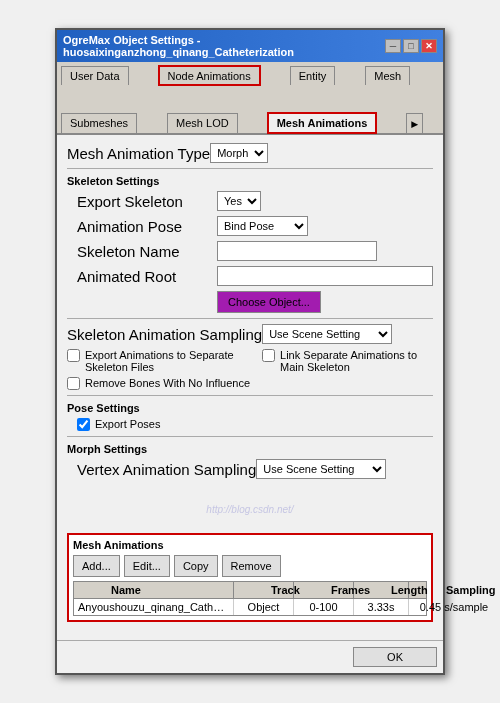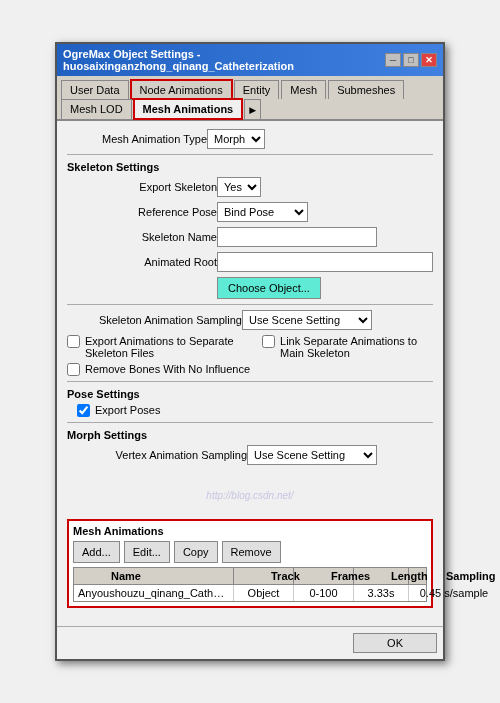--- a/index.html
+++ b/index.html
@@ -49,20 +49,21 @@
     .title-bar-btn.close { background: #e04040; color: white; }
 
     
     .tab-bar {
       display: flex;
       background: #d4d0c8;
       border-bottom: 2px solid #888;
       padding-top: 4px;
       padding-left: 4px;
       flex-wrap: wrap;
+      gap: 28px;
     }
     .tab {
       padding: 3px 8px;
       background: #d4d0c8;
       border: 1px solid #888;
       border-bottom: none;
       margin-right: 2px;
       cursor: pointer;
       font-size: 11px;
       color: #000;
@@ -98,23 +99,22 @@
     }
 
     
     .form-row {
       display: flex;
       align-items: center;
       margin-bottom: 5px;
     }
     .form-label {
       min-width: 140px;
-      font-size: 11px;
+      font-size: 15px;
       color: #000;
-      text-align: right;
     }
 
     select, input[type="text"] {
       font-size: 11px;
       border: 1px solid #888;
       background: white;
       padding: 1px 2px;
       height: 20px;
     }
     select { padding-right: 2px; }
@@ -136,21 +136,21 @@
       align-items: flex-start;
       margin-bottom: 4px;
     }
     .checkbox-row input[type="checkbox"] {
       margin-right: 5px;
     }
 
     .btn {
       padding: 2px 10px;
       font-size: 11px;
-      background: #5eead4;
+      background: #a21caf;
       border: 1px solid #888;
       cursor: pointer;
       height: 22px;
     }
 
     .mesh-animations-box {
       border: 2px solid #cc0000;
       margin-top: 8px;
       background: white;
       padding: 4px;
@@ -279,21 +279,21 @@
     <div class="section-title">Skeleton Settings</div>
     <div class="indent">
       <div class="form-row">
         <span class="form-label">Export Skeleton</span>
         <select>
           <option>Yes</option>
           <option>No</option>
         </select>
       </div>
       <div class="form-row">
-        <span class="form-label">Reference Pose</span>
+        <span class="form-label">Animation Pose</span>
         <select>
           <option>Bind Pose</option>
           <option>Current Pose</option>
         </select>
       </div>
       <div class="form-row">
         <span class="form-label">Skeleton Name</span>
         <input type="text" class="narrow" value="" style="">
       </div>
       <div class="form-row">

